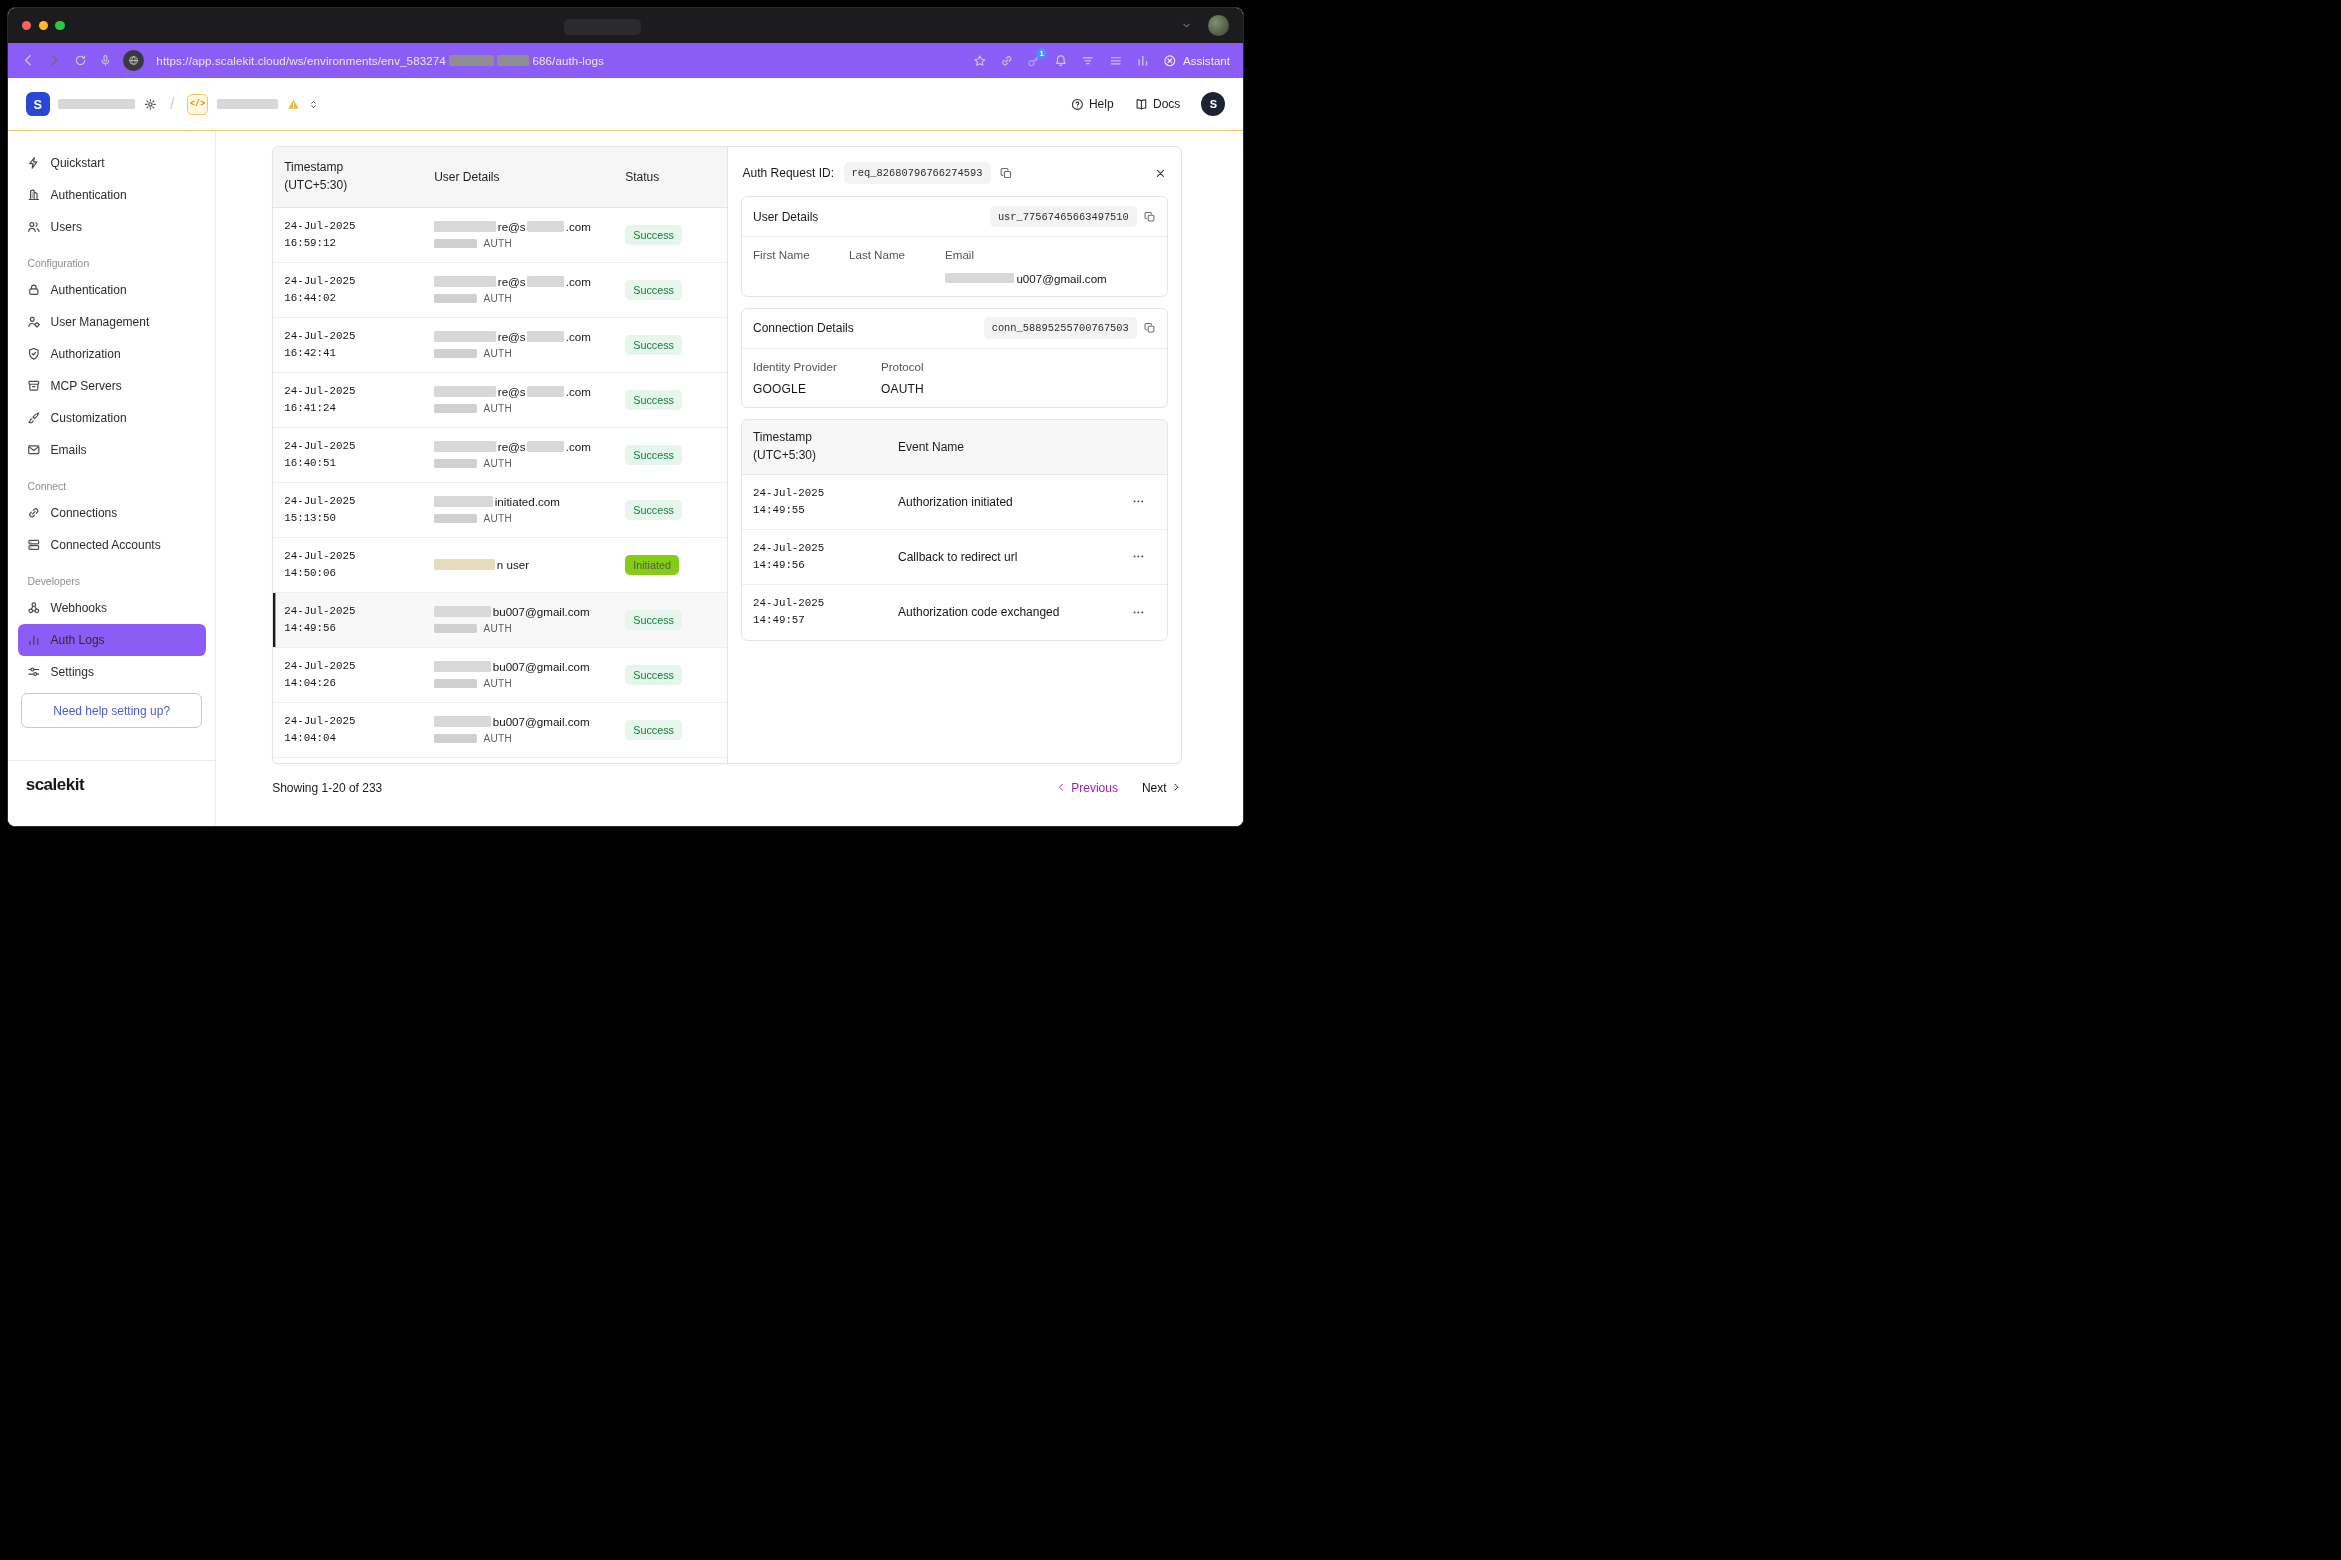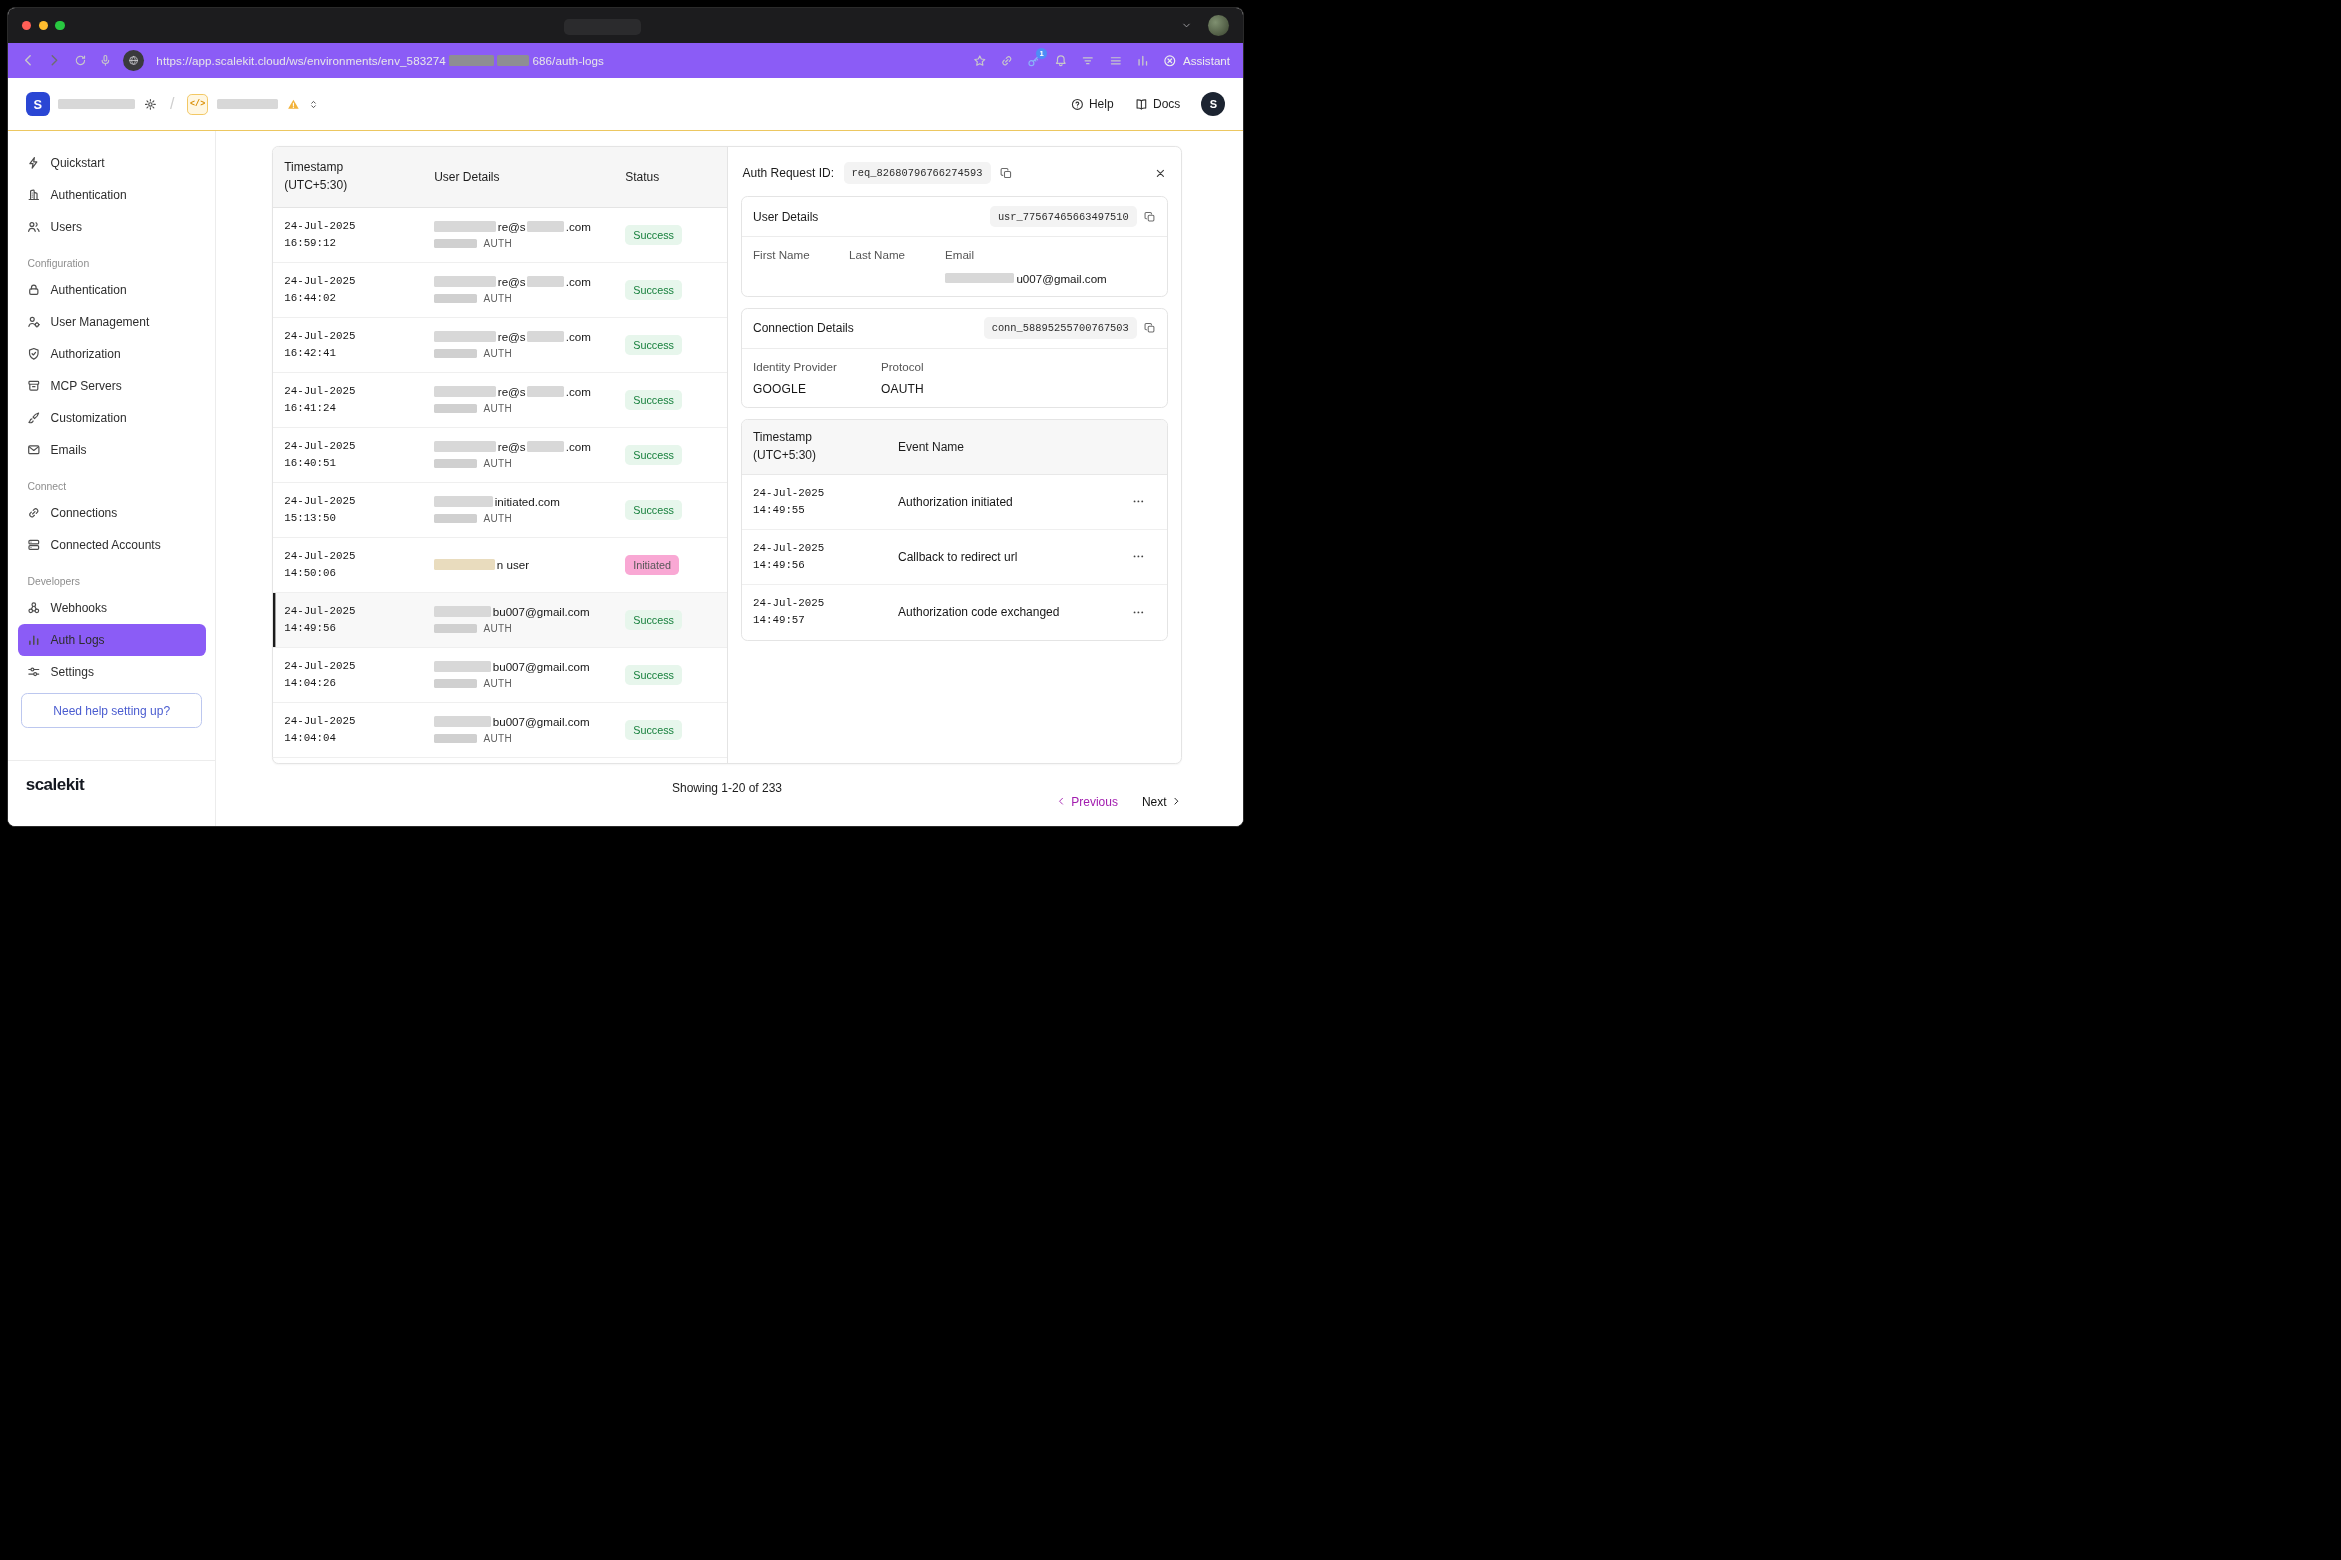--- a/index.html
+++ b/index.html
@@ -67,21 +67,21 @@
   .lt-header { display:grid; grid-template-columns:150px 191px 1fr; align-items:center; padding:0 11px; height:61px; background:#f6f6f6; border-bottom:0.8px solid #e4e4e4; font-size:12px; font-weight:500; color:#1d1d1d; }
   .lt-h-ts { line-height:1.45; }
   .lt-body { flex:1; overflow:hidden; }
   .log-row { display:grid; grid-template-columns:150px 191px 1fr; align-items:center; padding:0 11px; height:55px; border-bottom:0.8px solid #efefef; cursor:pointer; }
   .log-row.selected { background:#f8f8f8; box-shadow:inset 2.4px 0 0 #1b1b1b; }
   .lr-ts { font-family:"Liberation Mono", monospace; font-size:10.8px; color:#161616; line-height:1.55; }
   .user-line1 { display:flex; align-items:center; gap:1.6px; font-size:11.6px; color:#161616; white-space:nowrap; overflow:hidden; }
   .user-line2 { margin-top:4.8px; display:flex; align-items:center; gap:6.4px; font-size:10px; color:#5e5e5e; letter-spacing:0.3px; }
   .badge { display:inline-block; padding:4px 8px; border-radius:4.8px; font-size:10.8px; }
   .badge.success { background:#e7f6ec; color:#17803d; }
-  .badge.initiated { background:#f9a8d4; color:#585858; }
+  .badge.initiated { background:#84cc16; color:#585858; }
   
   .detail { flex:1; min-width:0; padding:11px 12.8px; display:flex; flex-direction:column; overflow:hidden; }
   .detail-top { display:flex; align-items:center; gap:9.6px; padding:4.8px 1.6px 12px; }
   .dt-label { font-size:12px; font-weight:500; color:#1b1b1b; white-space:nowrap; }
   .id-chip { background:#f3f3f3; border-radius:4.8px; padding:4.8px 8px; font-family:"Liberation Mono", monospace; font-size:10.4px; color:#2d2d2d; white-space:nowrap; }
   .icon-btn { background:none; border:none; color:#6c6c6c; cursor:pointer; display:inline-grid; place-items:center; padding:0; }
   .close-btn { margin-left:auto; color:#3c3c3c; }
   .dcard { border:0.8px solid #e4e4e4; border-radius:6.4px; margin-bottom:11px; overflow:hidden; background:#fff; }
   .dcard-head { display:flex; align-items:center; gap:8px; padding:8.8px 11px; border-bottom:0.8px solid #ececec; }
   .dc-title { font-size:12px; font-weight:500; color:#1b1b1b; }
@@ -93,21 +93,21 @@
   .conn-grid { display:grid; grid-template-columns:128px 1fr; }
   .conn-grid .f-value { margin-top:8.8px; font-size:12px; letter-spacing:0.2px; }
   .ev-header { display:grid; grid-template-columns:145px 1fr; align-items:center; padding:9.6px 11px; background:#f7f7f7; border-bottom:0.8px solid #e8e8e8; font-size:12px; font-weight:500; color:#1d1d1d; }
   .evh-ts { line-height:1.45; }
   .ev-row { display:grid; grid-template-columns:145px 1fr 24px; align-items:center; padding:0 11px; height:55px; border-bottom:0.8px solid #efefef; }
   .ev-row:last-child { border-bottom:none; }
   .ev-name { font-size:12px; color:#161616; }
   .ev-menu { color:#3f3f3f; }
   .dcard.events { margin-bottom:0; }
   
-  .footer-row { display:flex; align-items:center; margin-top:17px; font-size:12px;flex-direction:column; }
+  .footer-row { display:flex; align-items:center; margin-top:17px; font-size:12px; }
   .showing { color:#1c1c1c; }
   .pager { margin-left:auto; display:flex; align-items:center; gap:24px; }
   .prev { display:flex; align-items:center; gap:5px; color:#a21caf; cursor:default;text-align:center; }
   .next { display:flex; align-items:center; gap:4.8px; color:#121212; font-weight:500; cursor:pointer; }
   
   .ic { display:inline-grid; place-items:center; }
   .ic svg { width:100%; height:100%; display:block; }
   .s13{width:10.4px;height:10.4px;} .s14{width:11px;height:11px;} .s15{width:12px;height:12px;}
   .s16{width:12.8px;height:12.8px;} .s17{width:13.6px;height:13.6px;} .s18{width:14.4px;height:14.4px;}
 </style>

